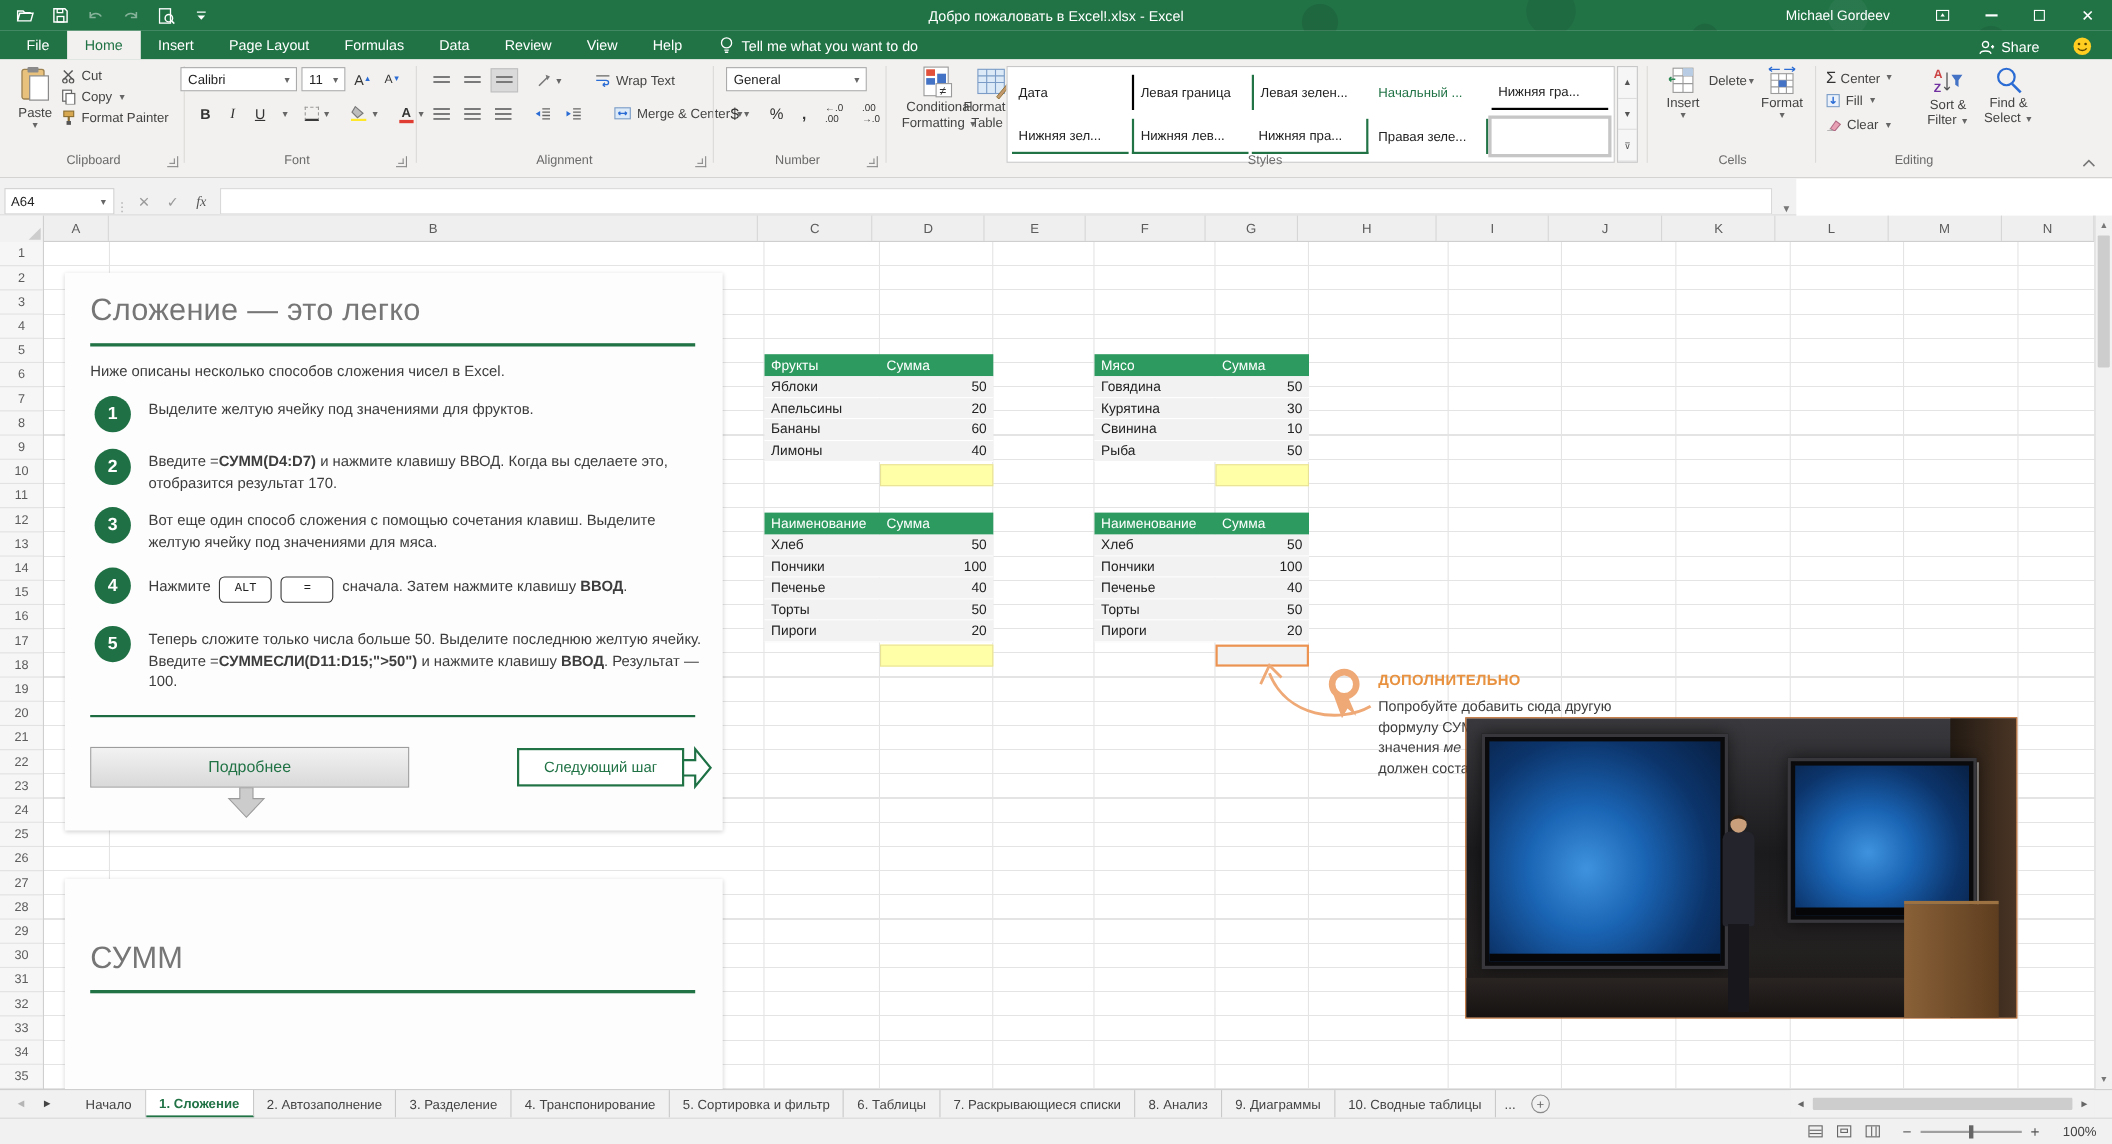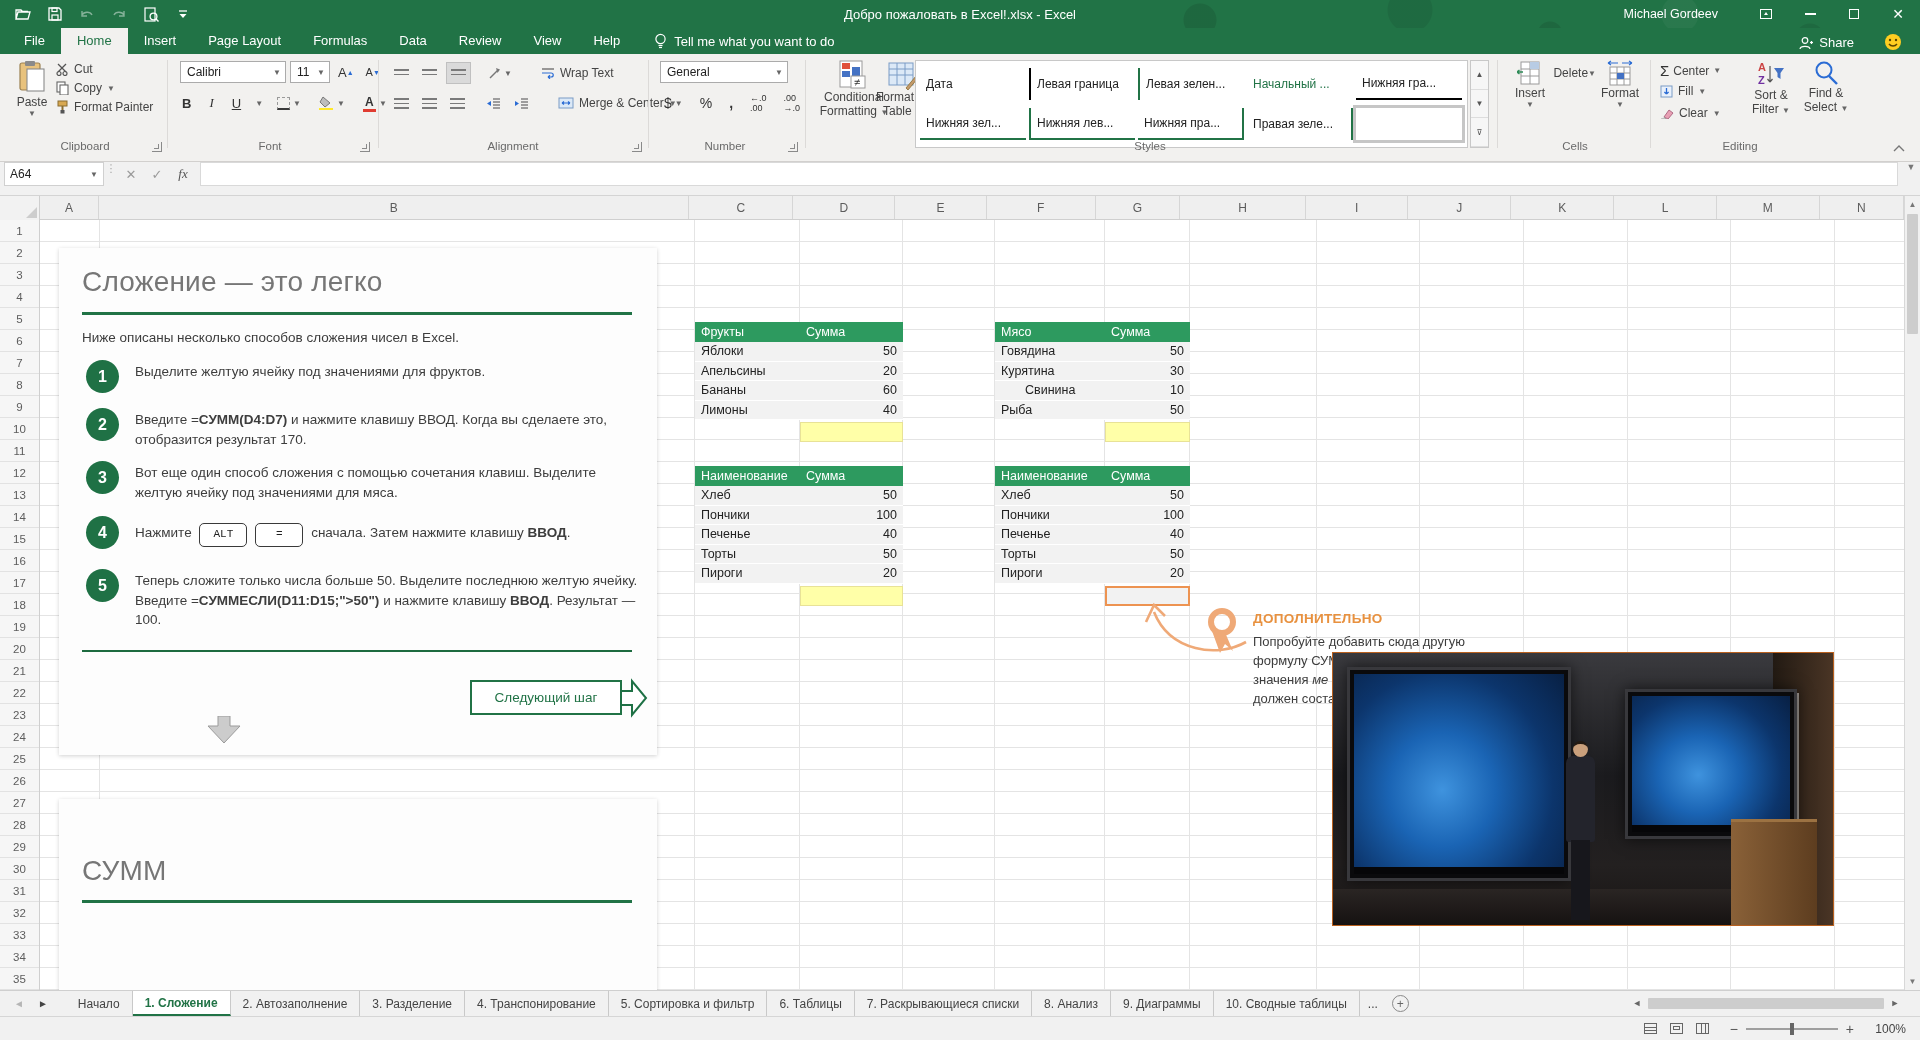--- a/index.html
+++ b/index.html
@@ -59,21 +59,21 @@
   .gal-item.left-green { border-left:2px solid #217346; }
   .gal-item.bottom-black { border-bottom:2px solid #000; }
   .gal-item.bottom-green { border-bottom:2px solid #217346; }
   .gal-item.right-green { border-right:2px solid #217346; }
   .gal-item.green-text { color:#217346; }
   .gal-item.selected-empty { outline:3px solid #c6c6c6; background:#fff; }
   .gal-scroll { position:absolute; left:1470px; top:6px; width:19px; height:88px; border:1px solid #c8c8c8; background:#f6f6f6; display:flex; flex-direction:column; }
   .gal-scroll > div { flex:1; display:flex; align-items:center; justify-content:center; font-size:8px; color:#555; border-bottom:1px solid #ddd; }
 
   
-  .fbar { position:absolute; left:0; top:162px; width:1920px; height:34px; background:#f1f1f1; border-bottom:1px solid #d4d4d4; display:flex; align-items:flex-start; }
+  .fbar { position:absolute; left:0; top:162px; width:1633px; height:34px; background:#f1f1f1; border-bottom:1px solid #d4d4d4; display:flex; align-items:flex-end; }
   .namebox { margin-left:4px; width:100px; height:24px; background:#fff; border:1px solid #d0d0d0; display:flex; align-items:center; justify-content:space-between; padding:0 5px; font-size:12px; color:#222; }
   .fbar-dots { width:14px; text-align:center; color:#aaa; font-size:11px; }
   .fbtn { width:26px; height:24px; display:flex; align-items:center; justify-content:center; color:#9a9a9a; font-size:13px; }
   .fx { font-family:"Liberation Serif",serif; font-style:italic; color:#555; }
   .finput { flex:1; height:24px; background:#fff; border:1px solid #d9d9d9; margin:0 4px 0 4px; }
   .fexpand { width:18px; color:#777; font-size:9px; text-align:center; }
 
   
   .colheads { position:absolute; left:0; top:196px; width:1904px; height:24px; background:#efefef; border-bottom:1px solid #cfcfcf; display:flex; font-size:12px; color:#5c5c5c; }
   .corner { width:40px; height:24px; border-right:1px solid #cfcfcf; position:relative; background:#f2f2f2; }
@@ -289,21 +289,21 @@
           <rect x="2" y="1" width="9" height="5" fill="#d8a851" stroke="#8a6d30" stroke-width="1"></rect>
           <rect x="5.5" y="6" width="2" height="4" fill="#8a6d30"></rect>
           <rect x="4.5" y="10" width="4" height="3.5" fill="#555"></rect>
         </svg>
       <span>Format Painter</span>
     </div>
     <div class="grouplabel" style="left:40px;width:90px;">Clipboard</div>
     <div class="launcher" style="left:152px;"></div>
     <div class="gsep" style="left:167px;"></div>
 
-    <div class="rowline" style="left:180px;top:7px;gap:4px;">
+    <div class="rowline" style="left:164px;top:7px;gap:4px;">
       <div class="combobox" style="width:106px;">
           <span>Calibri</span>
           <span class="dd">▼</span>
         </div>
       <div class="combobox" style="width:40px;">
           <span>11</span>
           <span class="dd">▼</span>
         </div>
       <span class="smallbtn" style="font-size:13px;color:#333;">A<sup style="font-size:7px;color:#2b6cd4;">▲</sup></span>
       <span class="smallbtn" style="font-size:11px;color:#333;">A<sup style="font-size:7px;color:#2b6cd4;">▼</sup></span>
@@ -645,20 +645,21 @@
       <div class="steptext" style="left: 135px; top: 410px; position: absolute;"><span>Введите =</span><span class="seg-b">СУММ(D4:D7)</span><span> и нажмите клавишу ВВОД. Когда вы сделаете это, отобразится результат 170.</span></div>
       <div class="stepnum" style="left: 86px; top: 461px; position: absolute;">3</div>
       <div class="steptext" style="left: 135px; top: 463px; position: absolute;"><span>Вот еще один способ сложения с помощью сочетания клавиш. Выделите желтую ячейку под значениями для мяса.</span></div>
       <div class="stepnum" style="left: 86px; top: 516px; position: absolute;">4</div>
       <div class="steptext" style="left: 135px; top: 523px; position: absolute;"><span>Нажмите </span><span class="keycap">ALT</span><span class="keycap">=</span><span> сначала. Затем нажмите клавишу </span><span class="seg-b">ВВОД</span><span>.</span></div>
       <div class="stepnum" style="left: 86px; top: 569px; position: absolute;">5</div>
       <div class="steptext" style="left: 135px; top: 571px; position: absolute;"><span>Теперь сложите только числа больше 50. Выделите последнюю желтую ячейку. Введите =</span><span class="seg-b">СУММЕСЛИ(D11:D15;"&gt;50")</span><span> и нажмите клавишу </span><span class="seg-b">ВВОД</span><span>. Результат — 100.</span></div>
     </div>
   <div class="greenrule" style="left:82px;top:650px;width:550px;height:2px;background:#1d6b40;"></div>
 
+  <div class="btn-more">Подробнее</div>
   <svg style="position:absolute;left:205px;top:716px;z-index:2;" width="38" height="28">
     <polygon points="13,0 25,0 25,10 35,10 19,27 3,10 13,10" fill="#cccccc" stroke="#9b9b9b" stroke-width="1"></polygon>
   </svg>
   <div class="btn-next">Следующий шаг</div>
   <svg style="position:absolute;left:620px;top:678px;z-index:2;" width="28" height="40">
     <polygon points="1,13 12,13 12,3 26,20 12,37 12,27 1,27" fill="#ffffff" stroke="#1e7145" stroke-width="2"></polygon>
   </svg>
 
   <div id="xtables">
       <div class="xtable" style="left: 695px; top: 322px; width: 208px;">
@@ -691,21 +692,21 @@
         </div>
         <div class="xrow">
           <div class="lbl" style="width: 110px;">Говядина</div>
           <div class="val" style="width: 85px;">50</div>
         </div>
         <div class="xrow">
           <div class="lbl" style="width: 110px;">Курятина</div>
           <div class="val" style="width: 85px;">30</div>
         </div>
         <div class="xrow">
-          <div class="lbl" style="width: 110px; margin-left: 24px;">Свинина</div>
+          <div class="lbl" style="width: 110px;">Свинина</div>
           <div class="val" style="width: 85px;">10</div>
         </div>
         <div class="xrow">
           <div class="lbl" style="width: 110px;">Рыба</div>
           <div class="val" style="width: 85px;">50</div>
         </div>
         <div class="xfoot yellow" style="width: 85px; margin-left: 110px;"></div>
       </div>
       <div class="xtable" style="left: 695px; top: 466px; width: 208px;">
         <div class="xhead">

